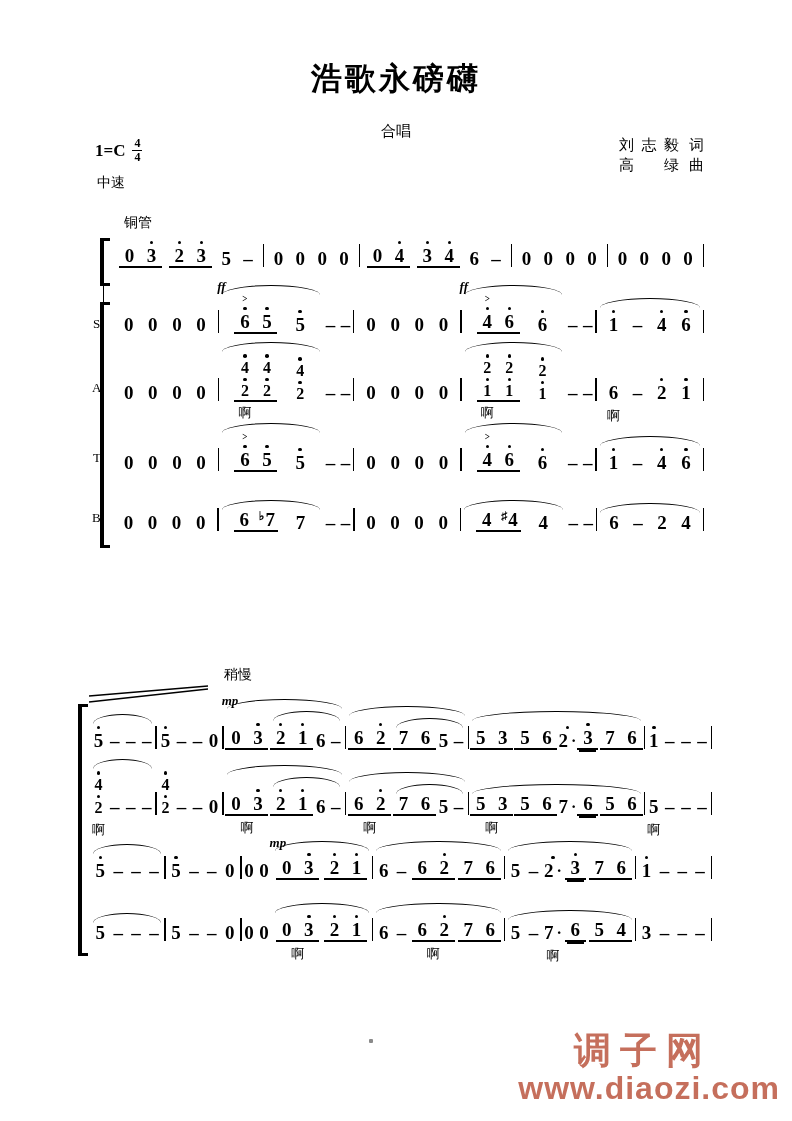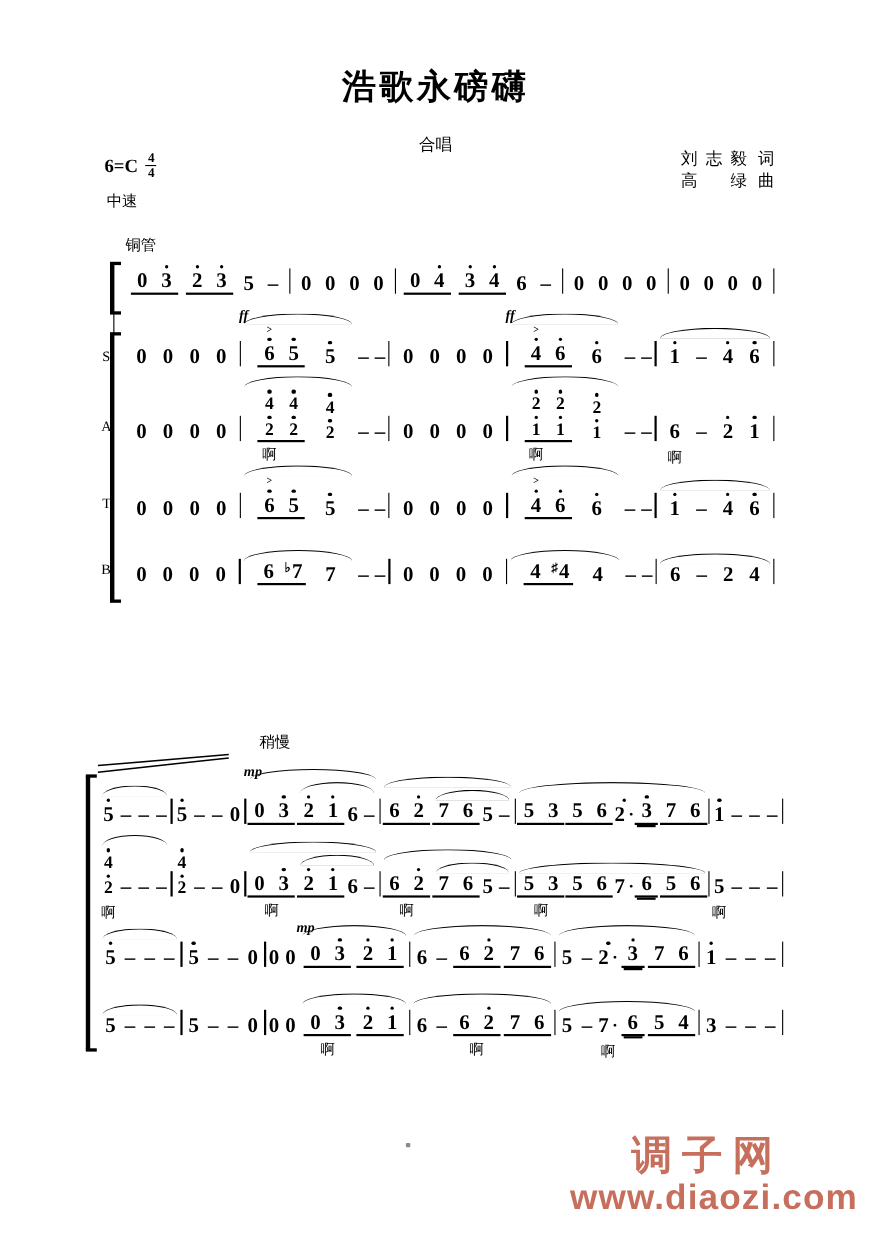--- a/index.html
+++ b/index.html
@@ -9,22 +9,22 @@
   
   .title{left:0;right:0;top:58px;text-align:center;font-size:31px;font-weight:bold;letter-spacing:3px;}
   .subtitle{left:0;right:0;top:122px;text-align:center;font-size:15px;}
   .keysig{left:95px;top:137px;font-family:"Liberation Serif",serif;font-weight:bold;font-size:17px;display:flex;align-items:center;gap:7px;}
   .frac{display:inline-flex;flex-direction:column;align-items:center;font-size:12px;line-height:1.1;font-weight:bold;}
   .frac .ftop{border-bottom:1.5px solid #000;padding:0 2px;}
   .credits{right:88px;top:135px;font-size:15px;text-align:right;line-height:20px;}
   .credit-row{display:flex;justify-content:flex-end;gap:10px;}
   .credit-name{display:inline-block;width:60px;text-align:justify;text-align-last:justify;}
   .tempo1{left:97px;top:174px;font-size:14px;}
-  .brasslabel{left:114px;top:214px;font-size:14px;}
-  .tempo2{left:236px;top:666px;font-size:14px;}
+  .brasslabel{left:124px;top:214px;font-size:14px;}
+  .tempo2{left:224px;top:666px;font-size:14px;}
   .vlabel{font-family:"Liberation Serif",serif;font-size:13px;}
   
   .brk{position:absolute;border-left:4px solid #000;width:6px;}
   .brk::before,.brk::after{content:"";position:absolute;left:-4px;width:10px;height:3px;background:#000;}
   .brk::before{top:-2px;}
   .brk::after{bottom:-2px;}
   .conn{position:absolute;width:1px;background:#000;}
   
   .mline{position:absolute;display:flex;align-items:flex-end;height:54px;}
   .measure{display:flex;align-items:flex-end;justify-content:space-evenly;position:relative;min-width:0;}
@@ -50,21 +50,21 @@
   .wm-url{top:1070px;right:12px;font-size:32px;letter-spacing:1px;}
   .artifact{left:369px;top:1039px;width:4px;height:4px;background:#8a8a8a;border-radius:1px;}
 </style>
 </head>
 <body>
 
 <div class="abs title">浩歌永磅礴</div>
 <div class="abs subtitle">合唱</div>
 
 <div class="abs keysig">
-  <span>6=C</span>
+  <span>1=C</span>
   <span class="frac">
     <span class="ftop">4</span>
     <span>4</span>
   </span>
 </div>
 
 <div class="abs credits">
   <div class="credit-row">
     <span class="credit-name">刘志毅</span>
     <span>词</span>

